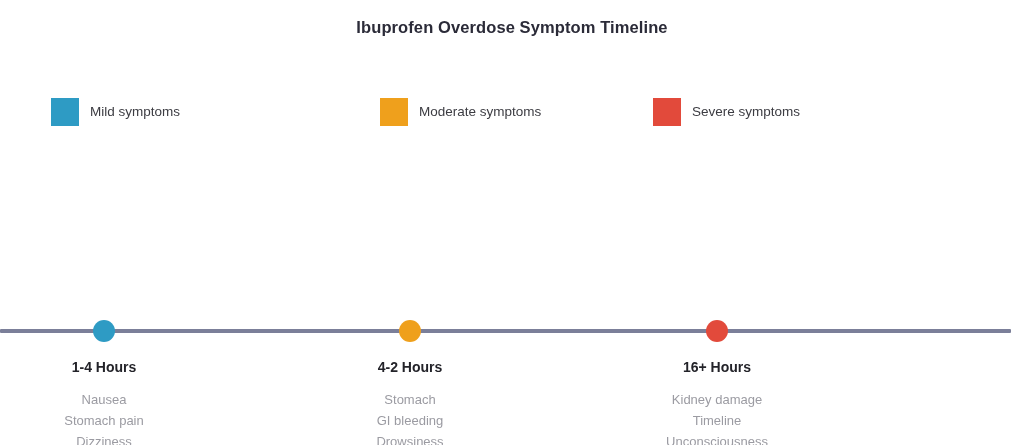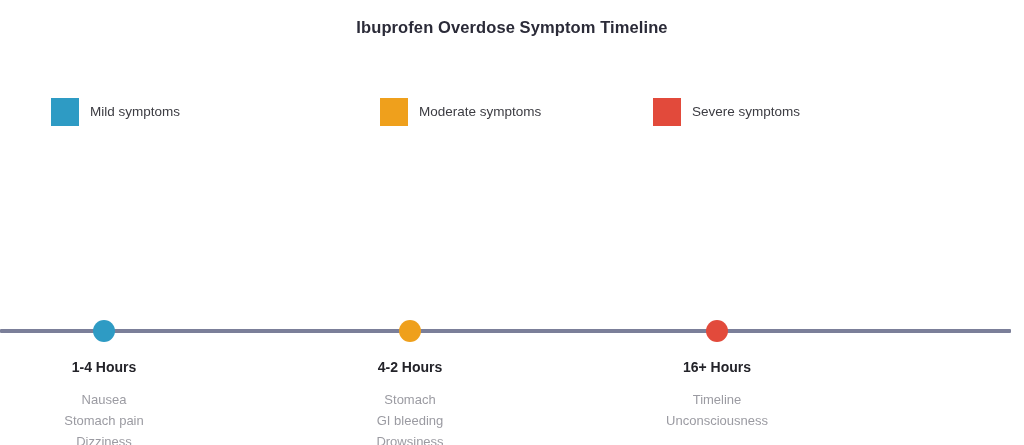--- a/index.html
+++ b/index.html
@@ -158,19 +158,20 @@
         <div class="stage-symptoms">
           <div class="symptom">Stomach</div>
           <div class="symptom">GI bleeding</div>
           <div class="symptom">Drowsiness</div>
         </div>
       </div>
       <div class="stage" style="left: 717px;">
         <div class="stage-marker" style="background: rgb(226, 74, 59);"></div>
         <div class="stage-heading">16+ Hours</div>
         <div class="stage-symptoms">
+          <div class="symptom">Kidney damage</div>
           <div class="symptom">Timeline</div>
           <div class="symptom">Unconsciousness</div>
         </div>
       </div>
     </div>
 
 </div>
 
 </body></html>

